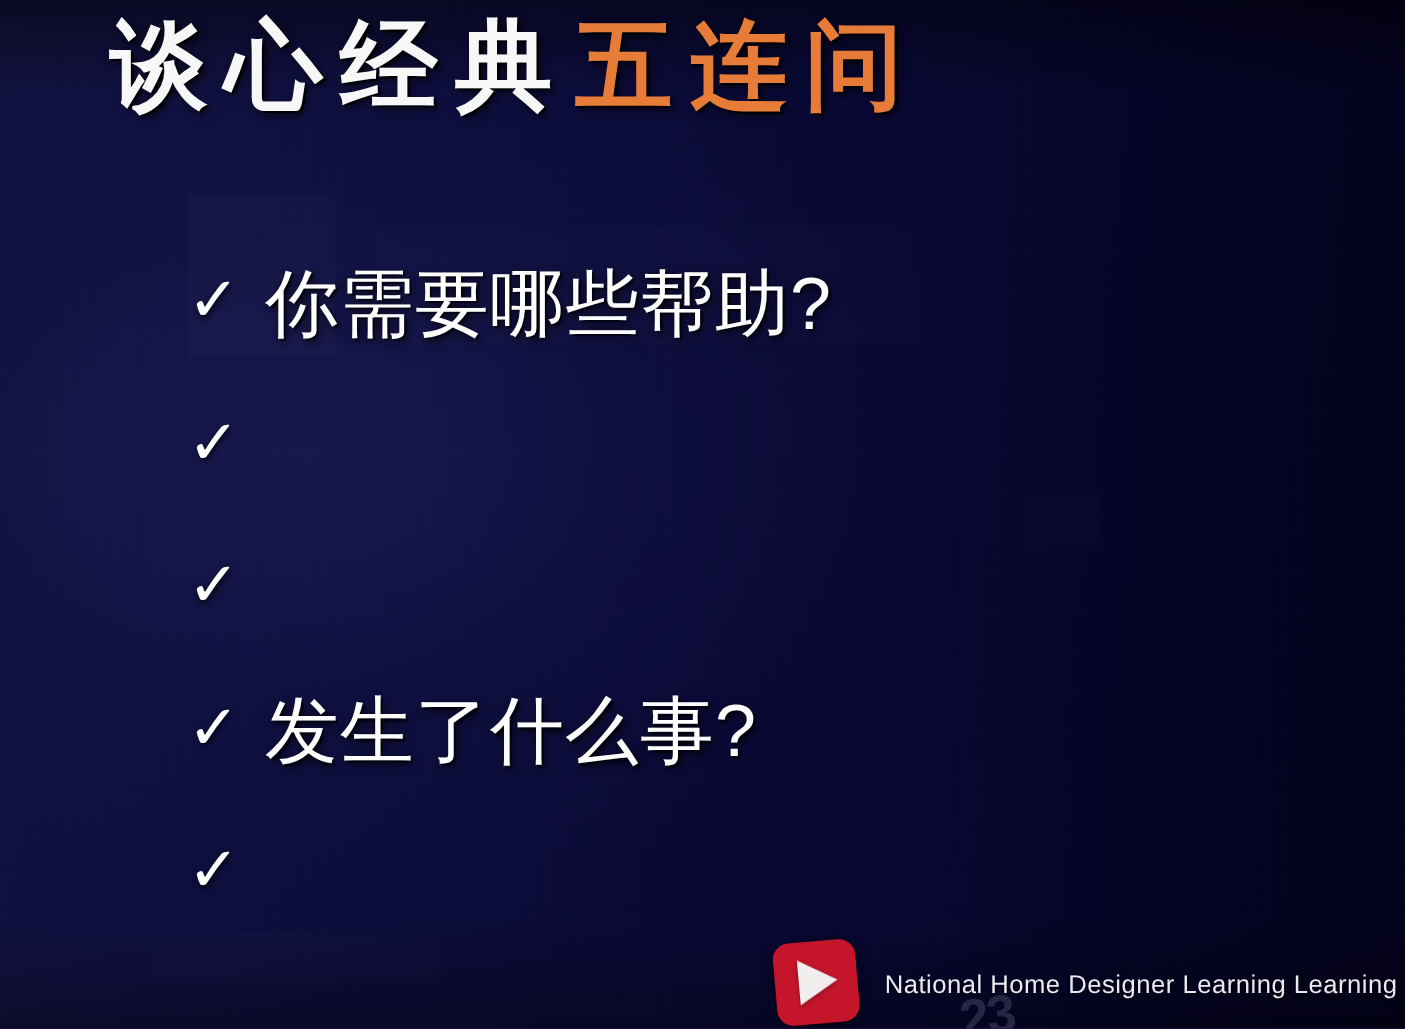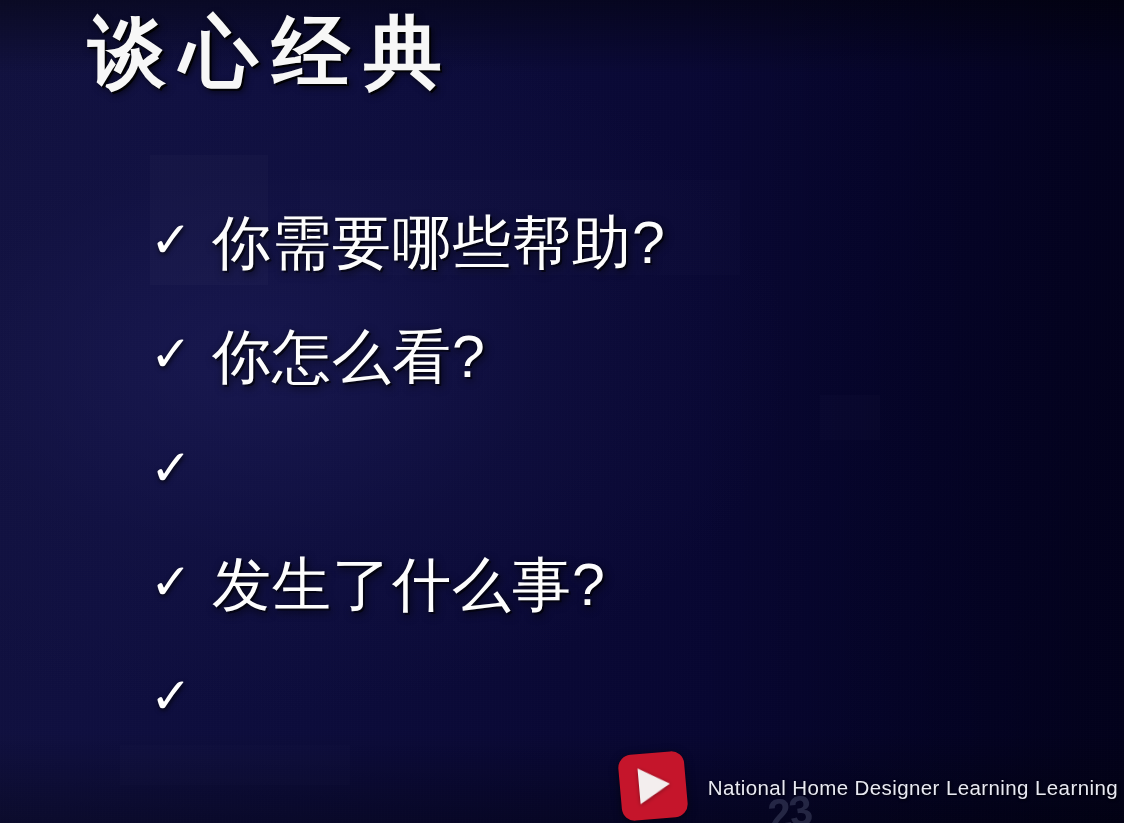--- a/index.html
+++ b/index.html
@@ -192,32 +192,32 @@
   <div class="bg-glow"></div>
   <div class="bg-block blk1"></div>
   <div class="bg-block blk2"></div>
   <div class="bg-block blk3"></div>
   <div class="bg-block blk4"></div>
   <div class="bg-noise"></div>
   <div class="bg-vignette"></div>
 
   <div class="title">
     <span class="title-main">谈心经典</span>
+    <span class="title-accent">五连问</span>
   </div>
 
   <div class="list">
 
     <div class="list-item">
       <span class="check">✓</span>
       <span class="q-text">你需要哪些帮助?</span>
     </div>
 
     <div class="list-item">
       <span class="check">✓</span>
-      <span class="q-text">你怎么看?</span>
     </div>
 
     <div class="list-item">
       <span class="check">✓</span>
     </div>
 
     <div class="list-item">
       <span class="check">✓</span>
       <span class="q-text">发生了什么事?</span>
     </div>

